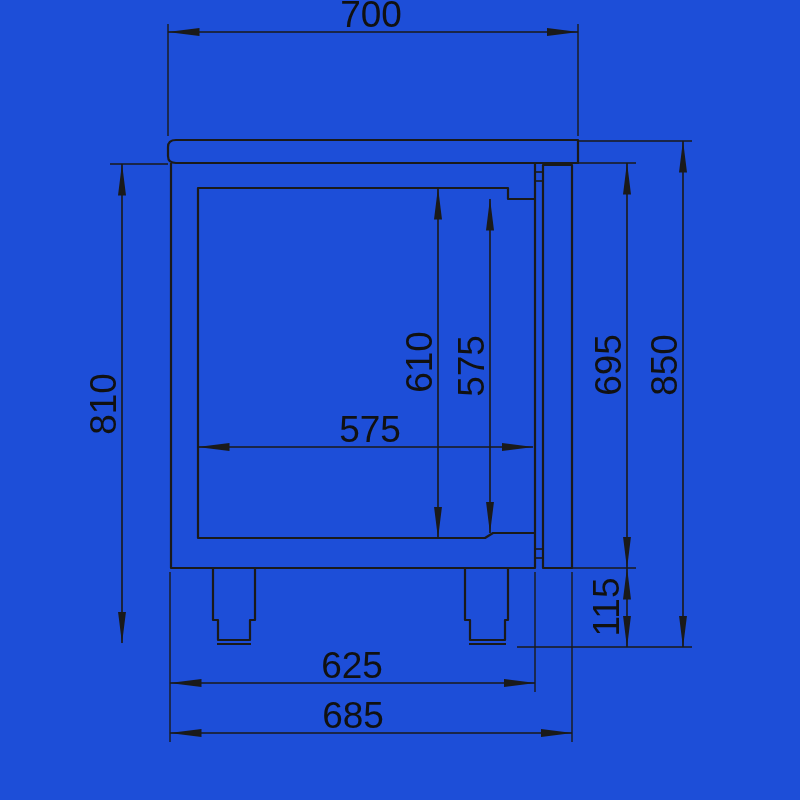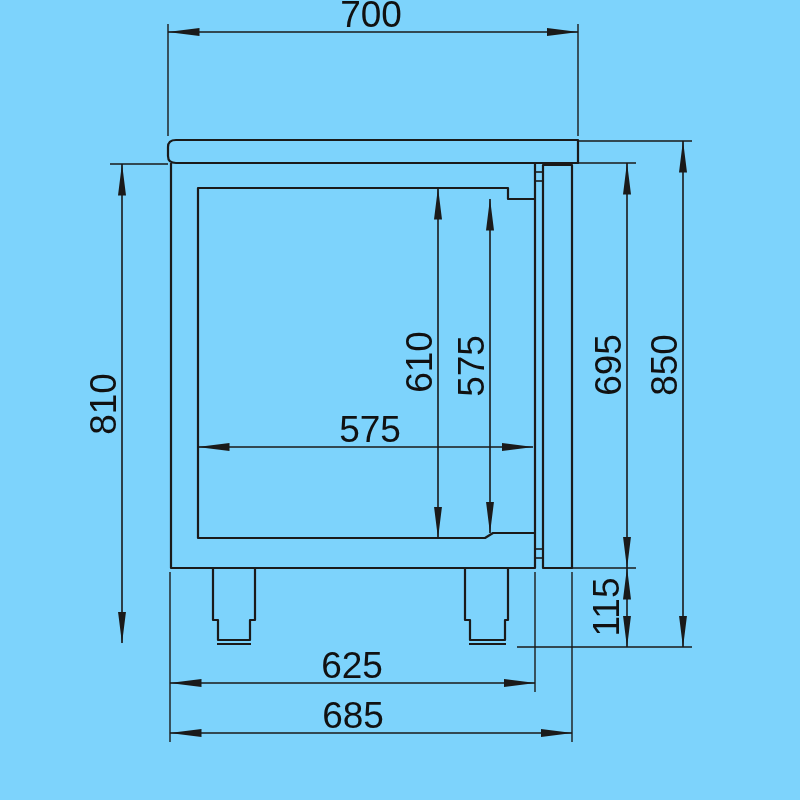--- a/index.html
+++ b/index.html
@@ -6,21 +6,21 @@
     margin: 0;
     padding: 0;
     background: #ffffff;
     width: 800px;
     height: 800px;
     overflow: hidden;
   }
   .canvas {
     width: 800px;
     height: 800px;
-    background: #7dd3fc;
+    background: #1d4ed8;
     position: relative;
   }
   svg {
     display: block;
   }
   .geo {
     fill: none;
     stroke: #1a1a1a;
     stroke-width: 2.2;
     stroke-linejoin: round;

